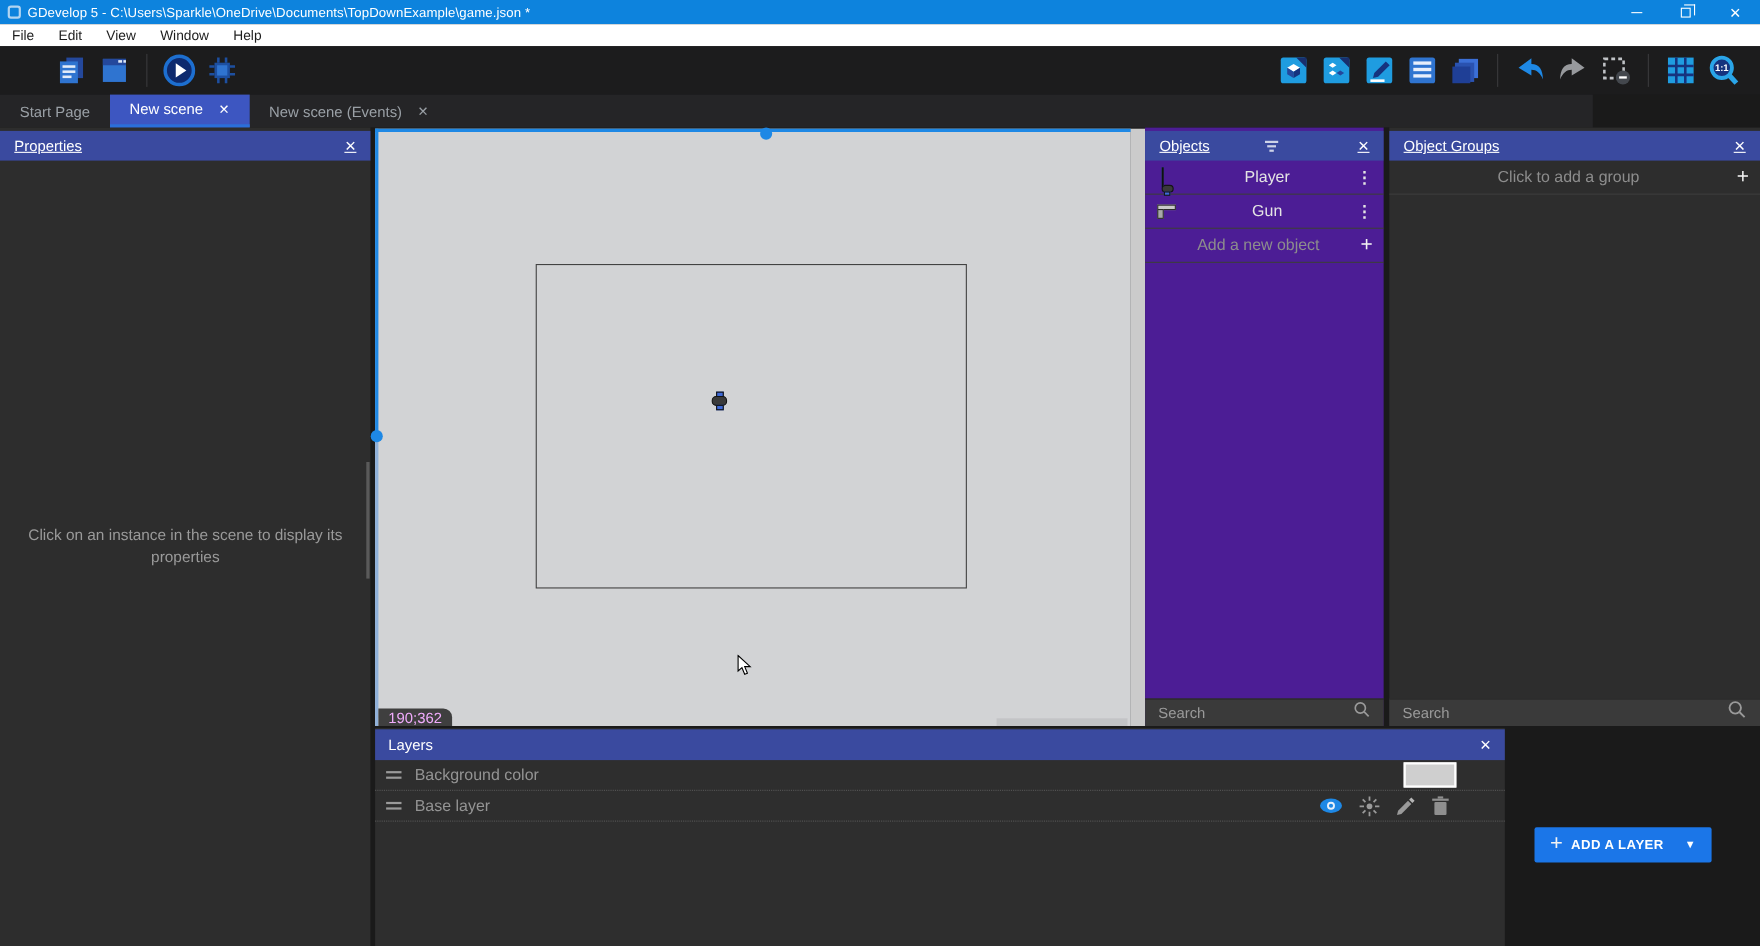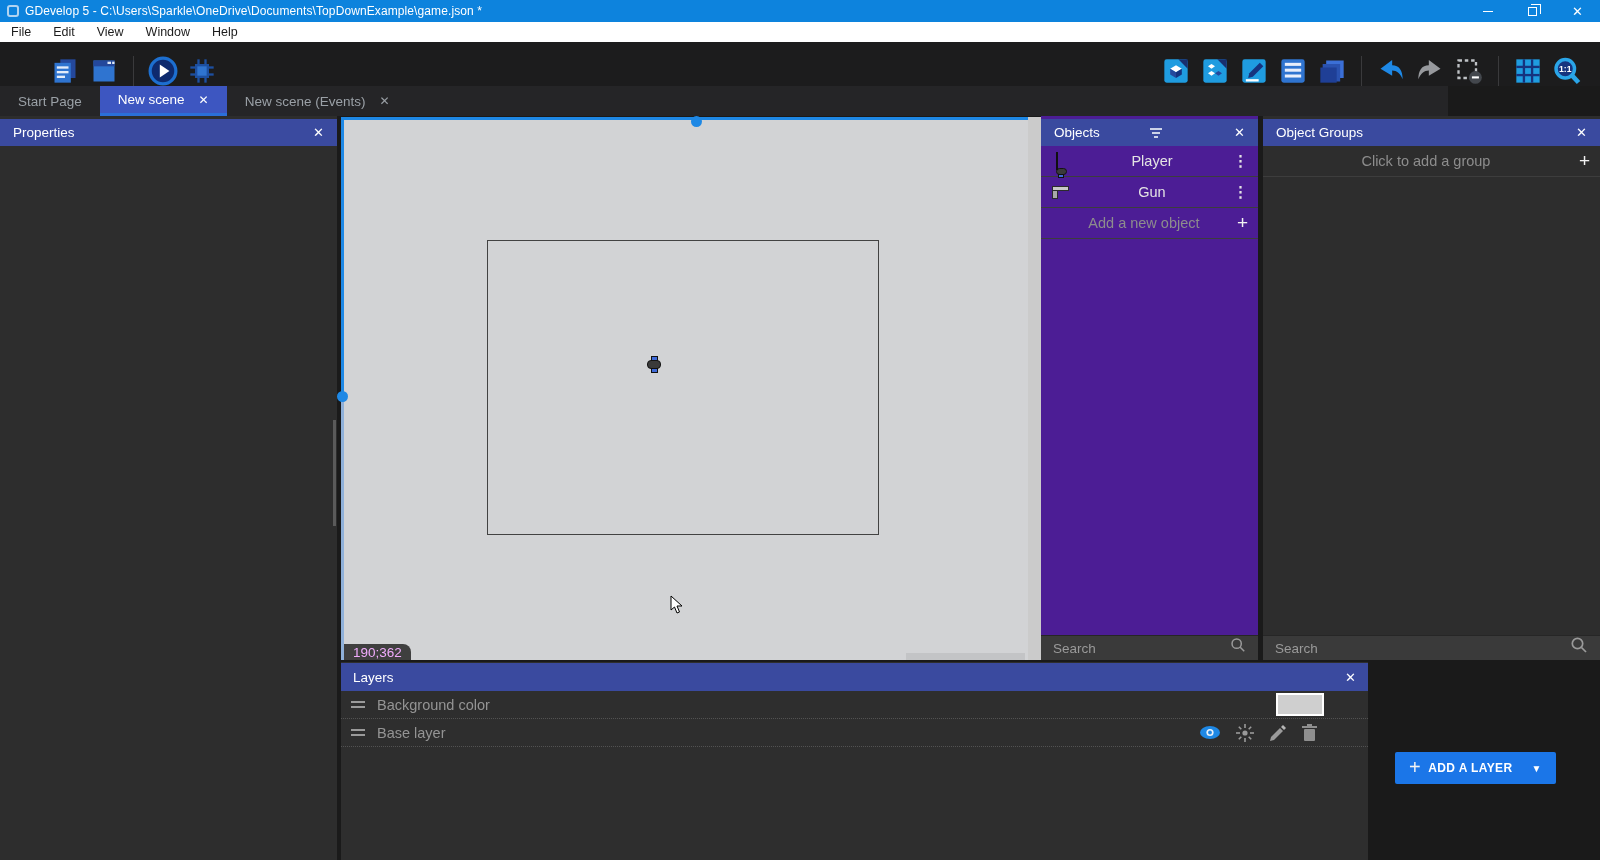--- a/index.html
+++ b/index.html
@@ -20,38 +20,38 @@
   .glyph-restore { position:relative; width:9px; height:9px; border:1px solid #fff; background:transparent; }
   .glyph-restore::before { content:""; position:absolute; left:2px; top:-4px; width:9px; height:9px;
     border:1px solid #fff; border-bottom:none; border-left:none; }
   .glyph-close { font-size:13px; line-height:1; }
   
   .menubar { position:absolute; left:0; top:22px; width:1600px; height:20px; background:#ffffff;
     display:flex; align-items:center; }
   .menu-item { font-size:12.5px; color:#1c1c1c; padding:0 11px; height:20px; display:flex; align-items:center; }
   
   .toolbar { position:absolute; left:0; top:42px; width:1600px; height:44px; background:#1c1c1d;
-    display:flex; align-items:flex-end;padding-left:42px; }
+    display:flex; align-items:center;padding-left:42px; }
   .tb-group { display:flex; align-items:center; gap:9px; }
   .tb-left { margin-left:8px; }
   .tb-right { margin-left:auto; margin-right:18px; }
   .tb-sep { width:1px; height:30px; background:#3a3a3c; margin:0 5px; }
   .tb-btn { width:30px; height:30px; display:flex; align-items:center; justify-content:center; }
   
   .tabbar { position:absolute; left:0; top:86px; width:1448px; height:30px; background:#252527;
     display:flex; align-items:stretch; }
   .tab { display:flex; align-items:center; gap:14px; padding:0 18px; font-size:13.5px; color:#9aa0a6; }
   .tab .tab-x { font-size:12px; color:#9aa0a6; }
   .tab.active { background:#3d56c1; color:#ffffff; border-bottom:3px solid #2b6fd9; }
   .tab.active .tab-x { color:#ffffff; }
   
   .properties-panel { position:absolute; left:0; top:116px; width:337px; height:744px; background:#2d2d2d; }
   .v-divider-1 { position:absolute; left:337px; top:116px; width:4px; height:744px; background:#1a1a1a; }
   .panel-header { position:absolute; left:0; top:3px; right:0; height:27px; background:#3a4a9f;
-    display:flex; align-items:center; padding:0 13px; color:#fff; font-size:13.5px; }
+    display:flex; align-items:center; padding:0 13px; color:#fff; font-size:13.5px;text-decoration:underline; }
   .panel-x { margin-left:auto; color:#fff; font-size:13px; }
   .properties-empty { position:absolute; left:10px; right:10px; top:360px; text-align:center;
     color:#9a9a9a; font-size:14px; line-height:1.45; }
   .prop-scrollbar { position:absolute; right:1px; top:304px; width:3px; height:106px; background:#5a5a5a; }
   
   .canvas { position:absolute; left:341px; top:117px; width:687px; height:543px; background:#d2d3d5; }
   .split-top { position:absolute; left:0; top:0; width:100%; height:3px; background:#1e88e5; }
   .split-top-dot { position:absolute; left:350px; top:-1px; width:11px; height:11px; border-radius:50%; background:#1e88e5; }
   .split-left { position:absolute; left:0; top:0; width:3px; height:100%;
     background:linear-gradient(#1e88e5 0 52%, #8fb0d9 52% 100%); }
@@ -281,20 +281,21 @@
       <span>New scene (Events)</span>
       <span class="tab-x">✕</span>
     </div>
   </div>
 
   <div class="properties-panel">
     <div class="panel-header">
       <span>Properties</span>
       <span class="panel-x">✕</span>
     </div>
+    <div class="properties-empty">Click on an instance in the scene to display its properties</div>
     <div class="prop-scrollbar"></div>
   </div>
   <div class="v-divider-1"></div>
 
   <div class="canvas">
     <div class="split-top">
       <div class="split-top-dot"></div>
     </div>
     <div class="split-left">
       <div class="split-left-dot"></div>

